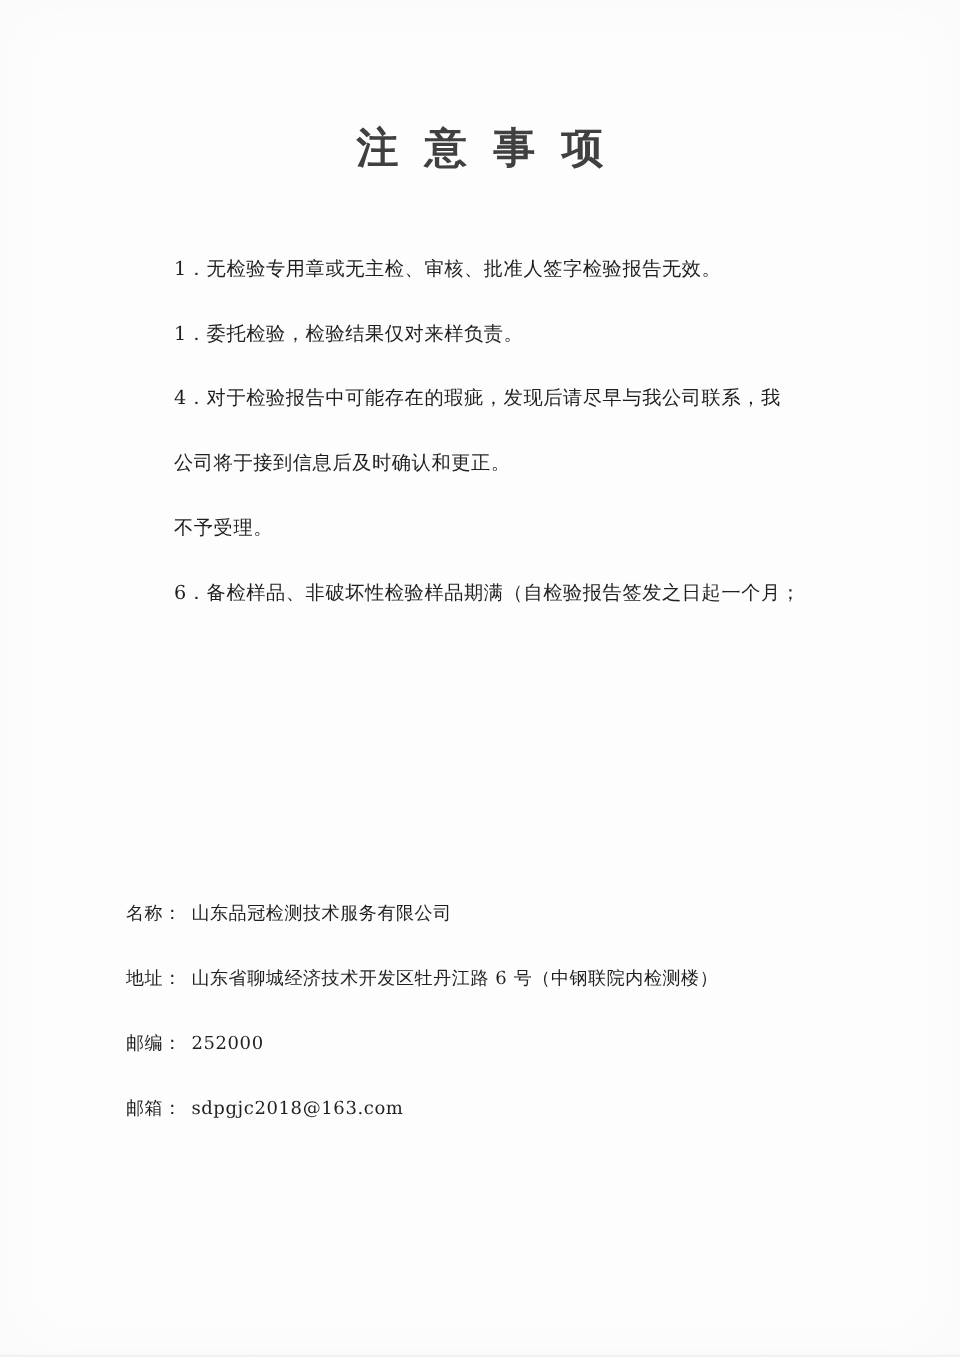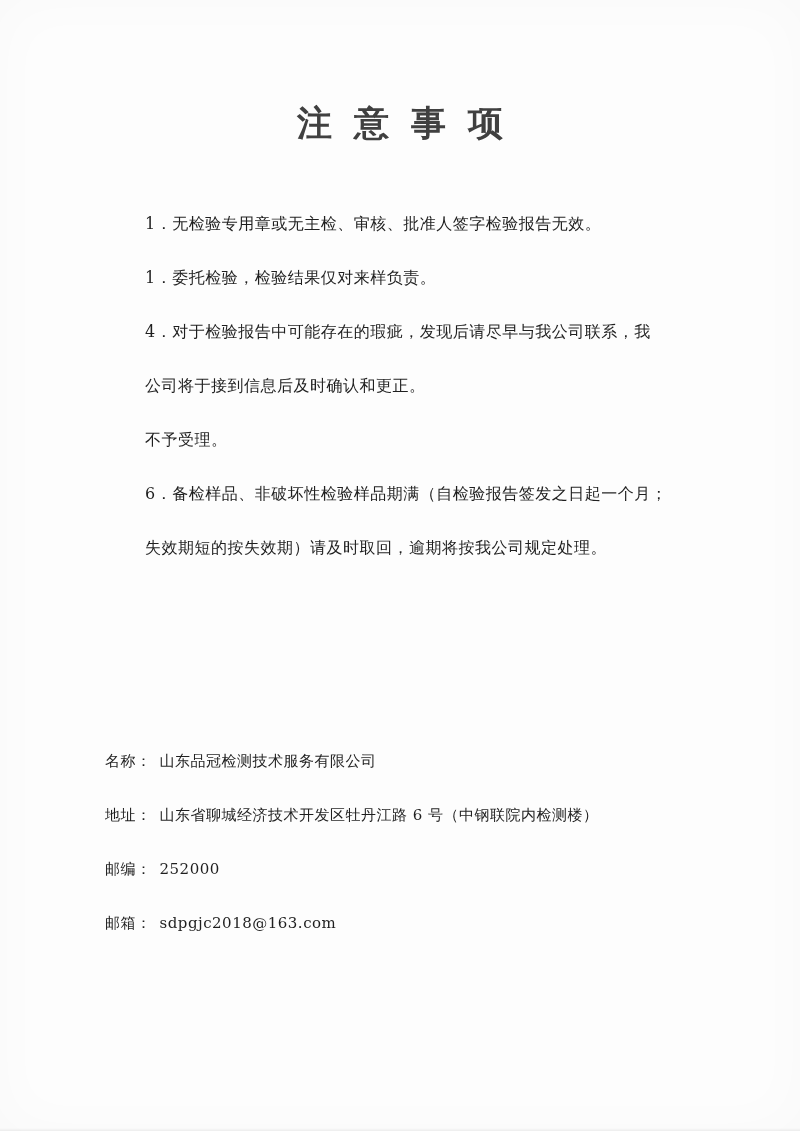--- a/index.html
+++ b/index.html
@@ -74,21 +74,20 @@
 
   <div class="doc-title">注意事项</div>
 
   <div class="notes">
     <div class="note-line">1．无检验专用章或无主检、审核、批准人签字检验报告无效。</div>
     <div class="note-line">1．委托检验，检验结果仅对来样负责。</div>
     <div class="note-line">4．对于检验报告中可能存在的瑕疵，发现后请尽早与我公司联系，我</div>
     <div class="note-line">公司将于接到信息后及时确认和更正。</div>
     <div class="note-line">不予受理。</div>
     <div class="note-line">6．备检样品、非破坏性检验样品期满（自检验报告签发之日起一个月；</div>
-    <div class="note-line">失效期短的按失效期）请及时取回，逾期将按我公司规定处理。</div>
   </div>
 
   <div class="contact">
     <div class="contact-line">
       <span class="contact-label">名称：</span><span class="contact-value">山东品冠检测技术服务有限公司</span>
     </div>
     <div class="contact-line">
       <span class="contact-label">地址：</span><span class="contact-value">山东省聊城经济技术开发区牡丹江路 6 号（中钢联院内检测楼）</span>
     </div>
     <div class="contact-line">

